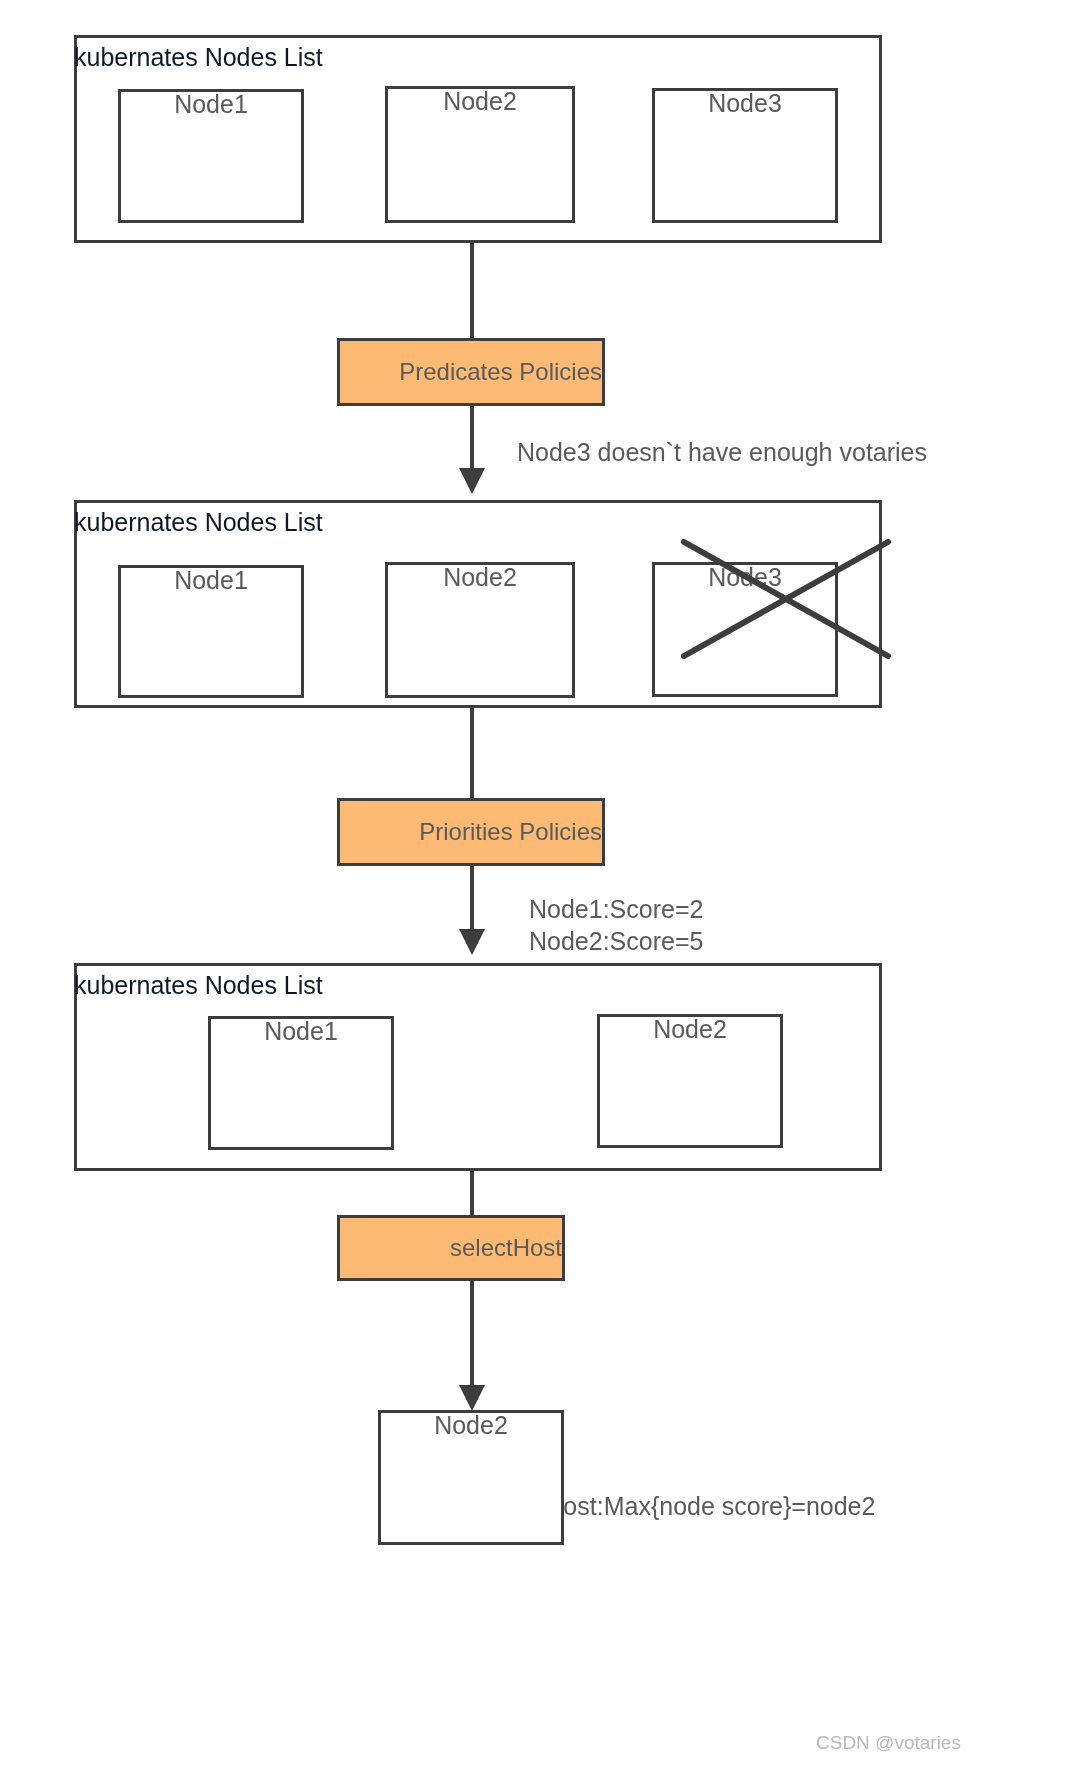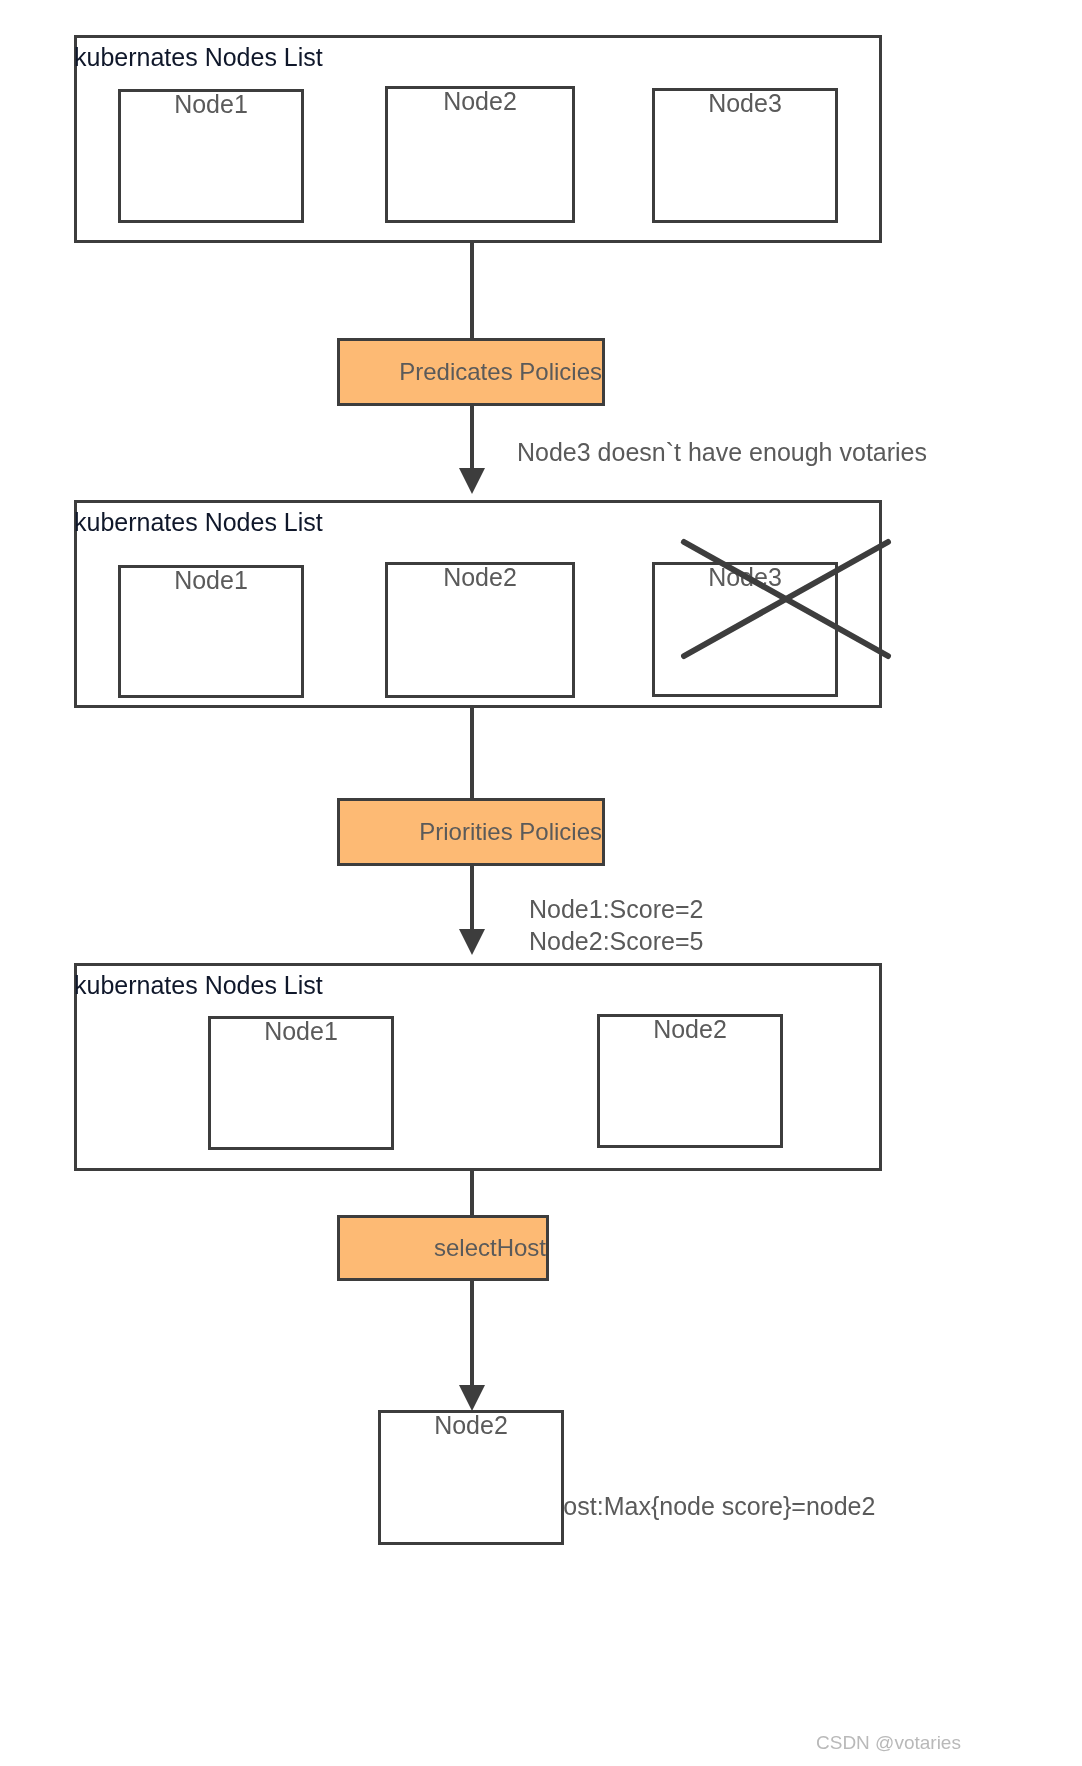--- a/index.html
+++ b/index.html
@@ -158,21 +158,21 @@
 
   <div class="node-box" style="left:208px; top:1016px; width:186px; height:134px;">
     <span class="node-label">Node1</span>
   </div>
   <div class="node-box" style="left:597px; top:1014px; width:186px; height:134px;">
     <span class="node-label">Node2</span>
   </div>
 
   <div class="edge-line" style="left:470px; top:1171px; height:46px;"></div>
 
-  <div class="proc-box" style="left:337px; top:1215px; width:212px; height:66px;">
+  <div class="proc-box" style="left:337px; top:1215px; width:228px; height:66px;">
     <span class="proc-label">selectHost</span>
   </div>
 
   <div class="edge-line" style="left:470px; top:1281px; height:110px;"></div>
   <div class="edge-arrow" style="left:459px; top:1385px;"></div>
 
   <div class="annot" style="left:480px; top:1490px;">selectHost:Max{node score}=node2</div>
 
   <div class="node-box" style="left:378px; top:1410px; width:186px; height:135px;">
     <span class="node-label">Node2</span>

